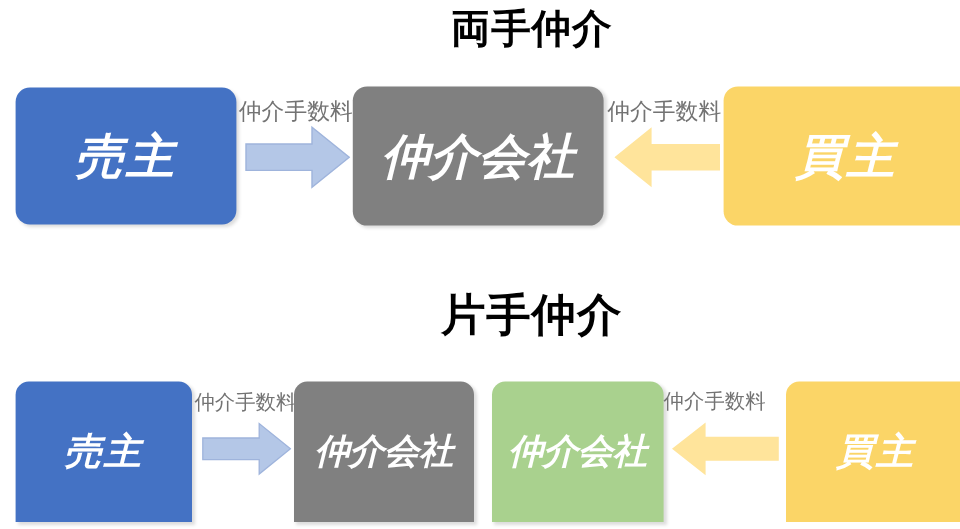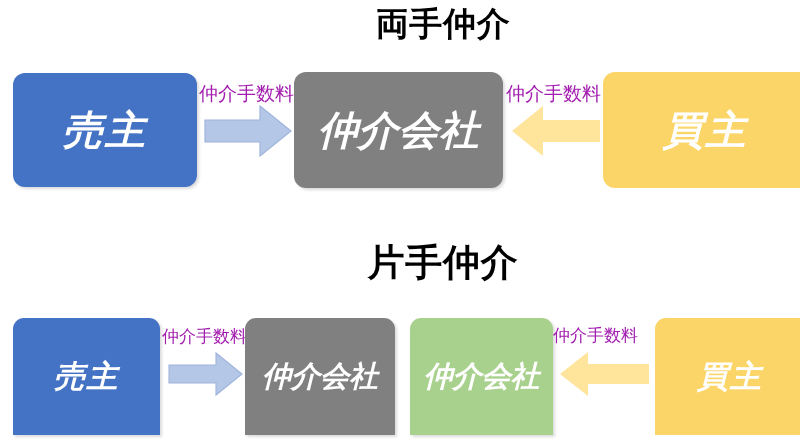--- a/index.html
+++ b/index.html
@@ -106,21 +106,21 @@
   .arrow svg { display: block; }
 
   #arrow-top-left  { left: 204px; top: 103px; width: 88px; height: 56px; }
   #arrow-top-right { left: 511px; top: 100px; width: 90px; height: 62px; }
   #arrow-bottom-left  { left: 168px; top: 350px; width: 75px; height: 48px; }
   #arrow-bottom-right { left: 559px; top: 349px; width: 91px; height: 50px; }
 
   
   .fee-label {
     position: absolute;
-    color: #a21caf;
+    color: #737373;
     white-space: nowrap;
     font-weight: normal;
     line-height: 1;
   }
   #fee-top-left   { left: 199px; top: 84px;  font-size: 19px; }
   #fee-top-right  { left: 506px; top: 84px;  font-size: 19px; }
   #fee-bottom-left  { left: 162px; top: 328px; font-size: 17px; }
   #fee-bottom-right { left: 553px; top: 327px; font-size: 17px; }
 </style>
 </head>

